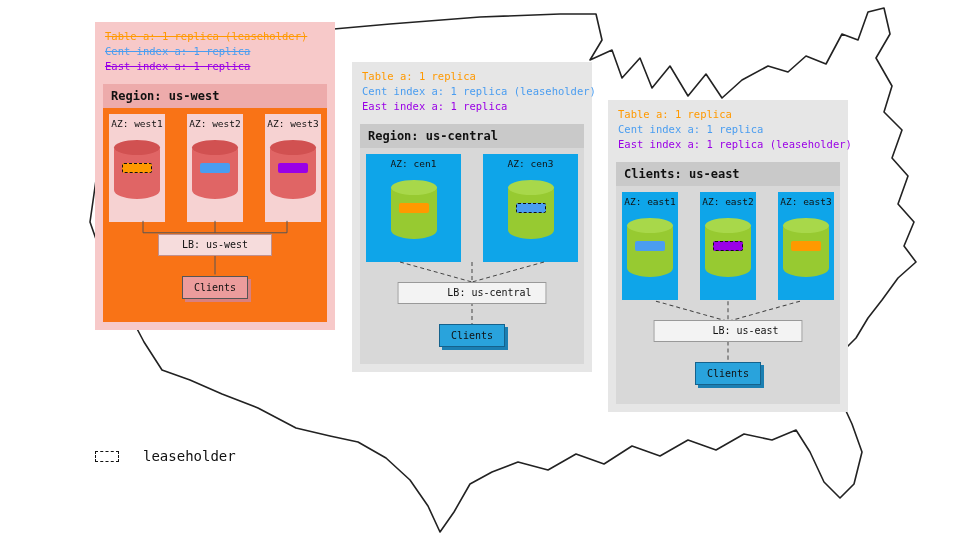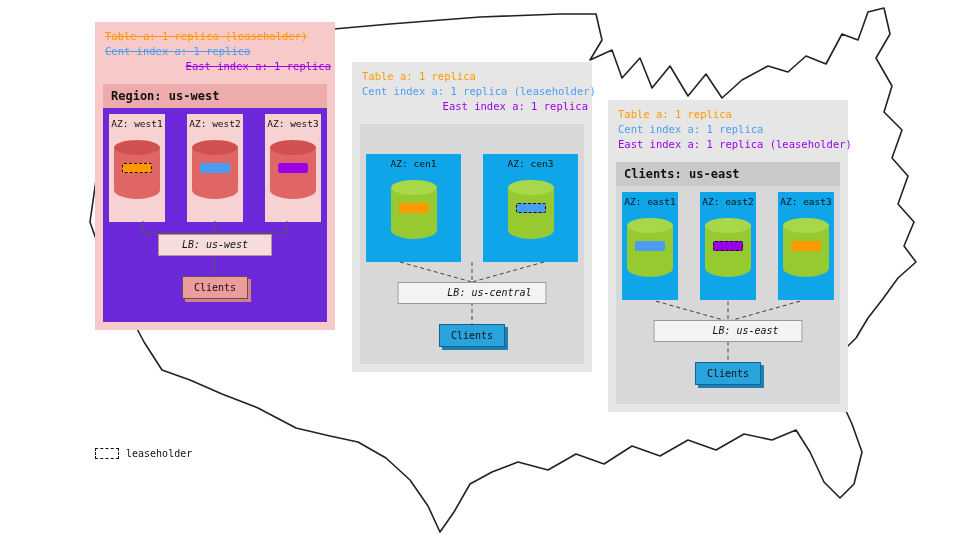--- a/index.html
+++ b/index.html
@@ -14,25 +14,25 @@
 
   
   .panel{position:absolute;}
   .panel.west   {left:95px; top:22px;  width:240px;height:308px;background:#f7c9c9;}
   .panel.central{left:352px;top:62px;  width:240px;height:310px;background:#e6e6e6;}
   .panel.east   {left:608px;top:100px; width:240px;height:312px;background:#e6e6e6;}
 
   .ann{position:absolute;top:7px;left:10px;right:4px;font-size:10.5px;line-height:15px;white-space:nowrap;}
   .ann-line.c-table{color:#ff9900;}
   .ann-line.c-cent {color:#4a9df0;}
-  .ann-line.c-east {color:#9a00e6;text-align:right;}
+  .ann-line.c-east {color:#9a00e6;}
   .strike{text-decoration:line-through;}
 
   .region{position:absolute;left:8px;right:8px;top:62px;bottom:8px;}
-  .west .region{background:#6d28d9;}
+  .west .region{background:#f97316;}
   .central .region,.east .region{background:#d8d8d8;}
 
   .region-title{height:24px;line-height:24px;padding-left:8px;font-size:12px;font-weight:bold;}
   .west .region-title{background:#edabab;}
   .central .region-title,.east .region-title{background:#c9c9c9;}
 
   .az-row{position:absolute;top:30px;left:6px;right:6px;height:108px;display:flex;gap:22px;}
   .az{flex:1;position:relative;}
   .west .az{background:#f6d2d2;}
   .central .az,.east .az{background:#0ea5e9;}
@@ -47,31 +47,31 @@
   .chip{position:absolute;left:50%;top:22px;transform:translateX(-50%);
         width:30px;height:10px;border-radius:2px;box-sizing:border-box;}
   .chip.orange{background:#ff9900;}
   .chip.blue  {background:#4a9df0;}
   .chip.purple{background:#9a00e6;}
   .chip.lease {border:1.6px dashed #111;}
 
   .connectors{position:absolute;left:0;top:0;width:100%;height:100%;pointer-events:none;}
 
   .lb{position:absolute;left:50%;transform:translateX(-50%);width:112px;height:20px;line-height:20px;
-      text-align:center;font-size:10px;background:#f3f3f3;border:1px solid #999;white-space:nowrap;font-style:italic;}
+      text-align:center;font-size:10px;background:#f3f3f3;border:1px solid #999;white-space:nowrap;}
   .west .lb{top:150px;background:#f6dcdc;border-color:#c09090;}
   .central .lb,.east .lb{top:158px;padding-left:35px;}
 
   .clients{position:absolute;left:50%;transform:translateX(-50%);width:64px;height:21px;line-height:21px;
            text-align:center;font-size:10px;border:1px solid #555;}
   .west .clients{top:192px;background:#ec9c9c;box-shadow:3px 3px 0 #d98080;}
   .central .clients,.east .clients{top:200px;background:#29a3dc;box-shadow:3px 3px 0 #1b7fb2;border-color:#15628c;}
 
   
-  .legend{position:absolute;left:95px;top:448px;display:flex;align-items:center;gap:7px;font-size:10px;}
+  .legend{position:absolute;left:95px;top:448px;display:flex;align-items:center;gap:24px;font-size:14px;}
   .legend-swatch{width:22px;height:9px;border:1.5px dashed #111;background:#fff;}
 </style>
 </head>
 <body>
 
 <div class="stage">
 
   <svg class="map-svg" width="960" height="540" viewBox="0 0 960 540">
     <path d="M 122 88 L 130 63 L 148 55 L 210 44 L 300 32 L 390 24 L 480 17 L 560 14
              L 596 14 L 602 40 L 590 60 L 612 50 L 622 78 L 640 58 L 652 88 L 670 66
@@ -127,20 +127,21 @@
     </div>
   </div>
 
   <div class="panel central">
     <div class="ann">
       <div class="ann-line c-table">Table a: 1 replica</div>
       <div class="ann-line c-cent">Cent index a: 1 replica (leaseholder)</div>
       <div class="ann-line c-east">East index a: 1 replica</div>
     </div>
     <div class="region">
+      <div class="region-title">Region: us-central</div>
       <div class="az-row">
         <div class="az">
           <div class="az-label">AZ: cen1</div>
           <div class="cyl green">
             <span class="chip orange"></span>
           </div>
         </div>
         <div class="az">
           <div class="az-label">AZ: cen3</div>
           <div class="cyl green">

